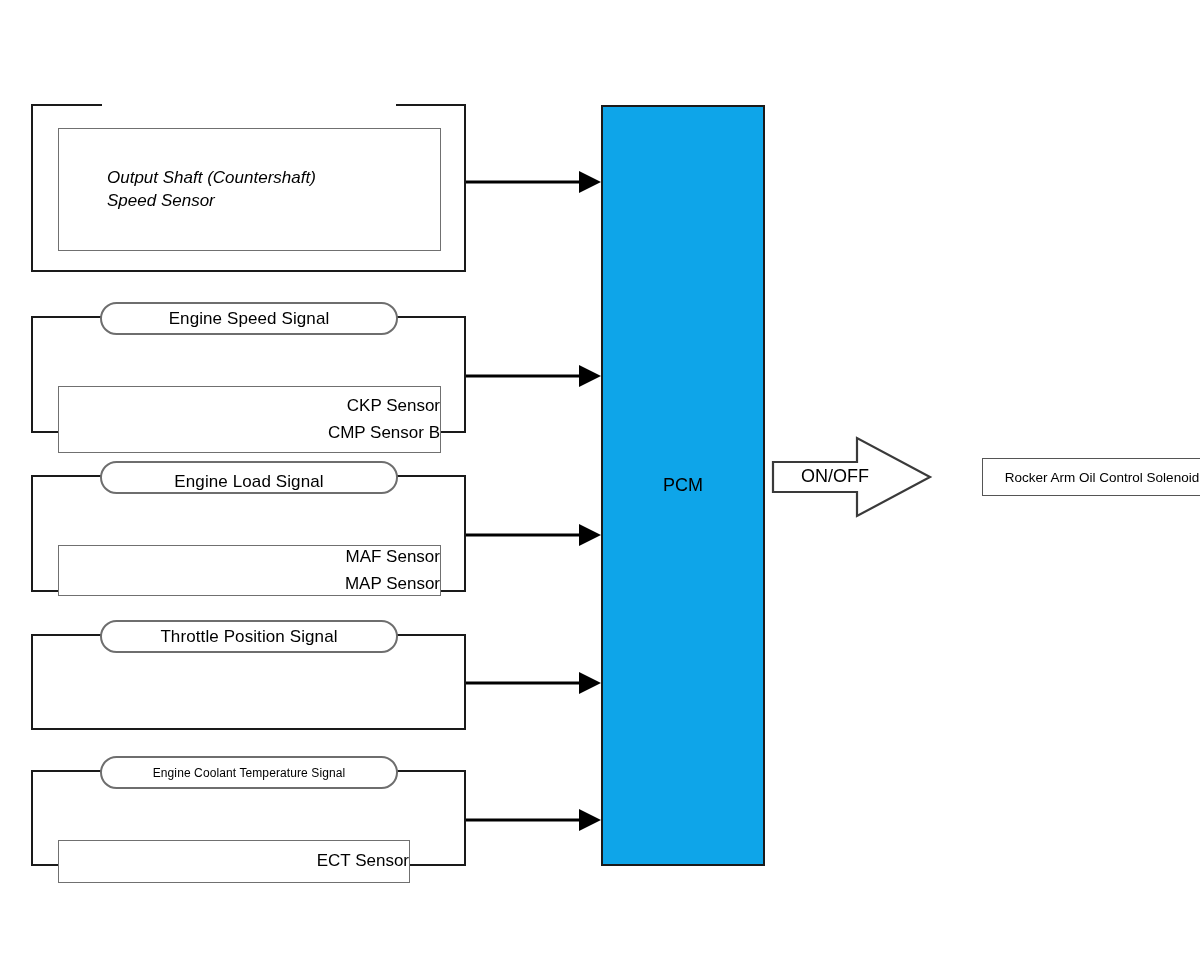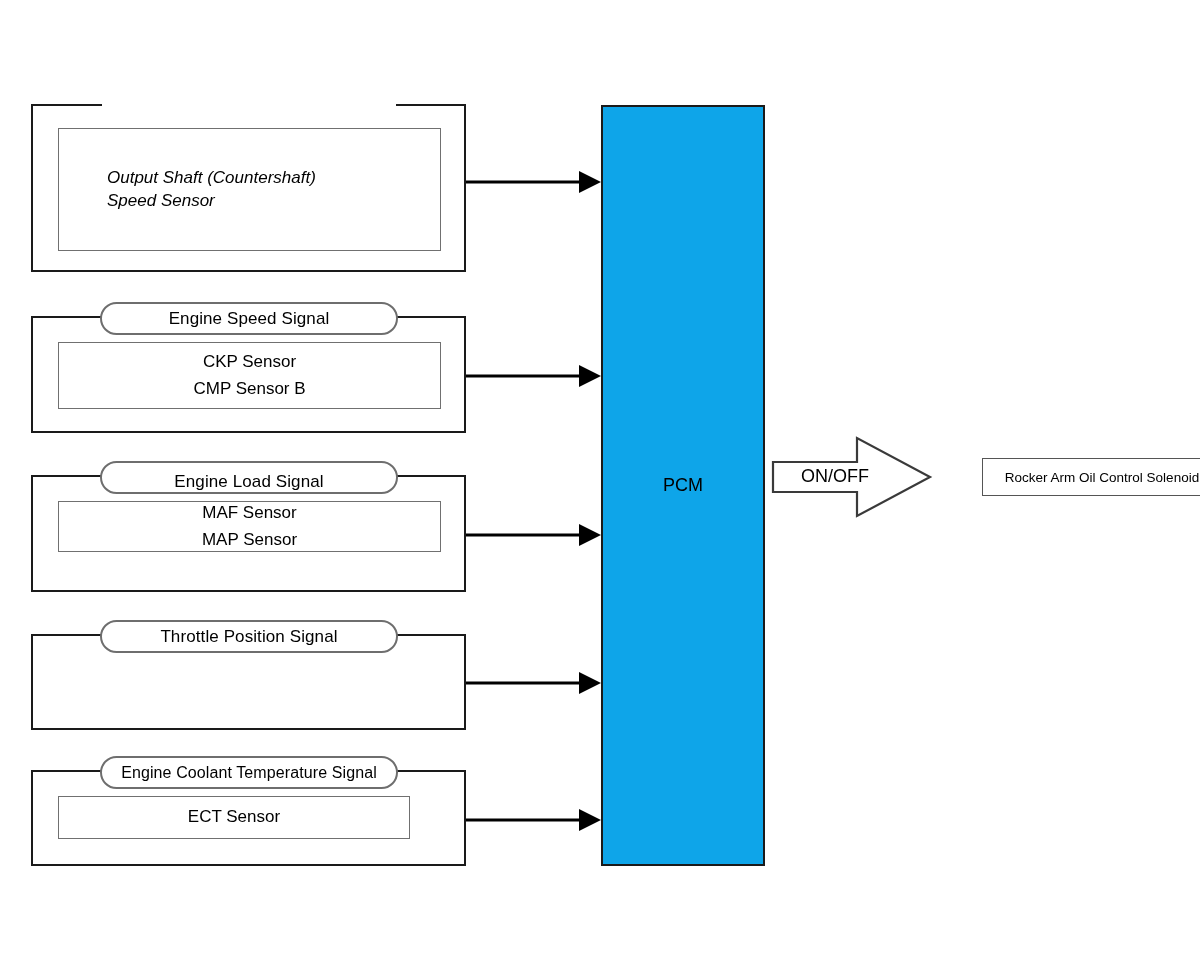--- a/index.html
+++ b/index.html
@@ -40,35 +40,35 @@
     border-radius: 999px;
     background: #ffffff;
     display: flex;
     align-items: center;
     justify-content: center;
     font-size: 17px;
     letter-spacing: 0.1px;
     color: #000000;
     white-space: nowrap;
   }
-  .pill.small { font-size: 16px; }
+  .pill.small { font-size: 12px; }
 
   
   .inner {
     position: absolute;
     box-sizing: border-box;
     border: 1.5px solid #707070;
     background: #ffffff;
     display: flex;
     flex-direction: column;
     justify-content: center;
     font-size: 17px;
     color: #000000;
   }
-  .inner.center { align-items: center; }
+  .inner.center { align-items: flex-end; margin-top: 44px; }
   .inner.left { align-items: flex-start; padding-left: 48px; }
   .inner .line { line-height: 1.55; white-space: nowrap; }
   .inner.left .line { line-height: 1.35; }
 
   
   .sig-arrow { position: absolute; }
   .sig-shaft {
     position: absolute;
     left: 0;
     top: 50%;

